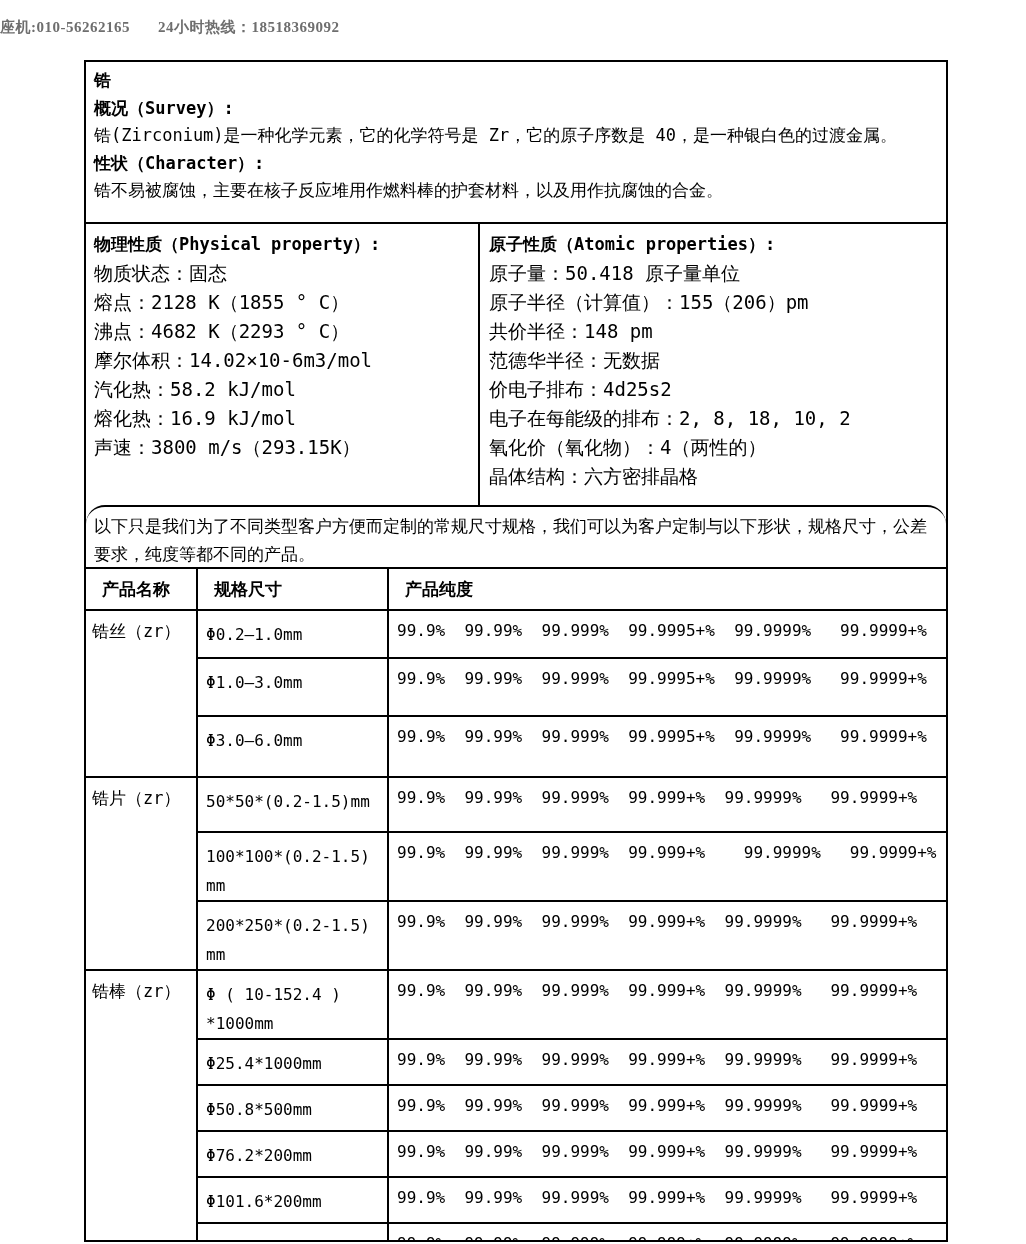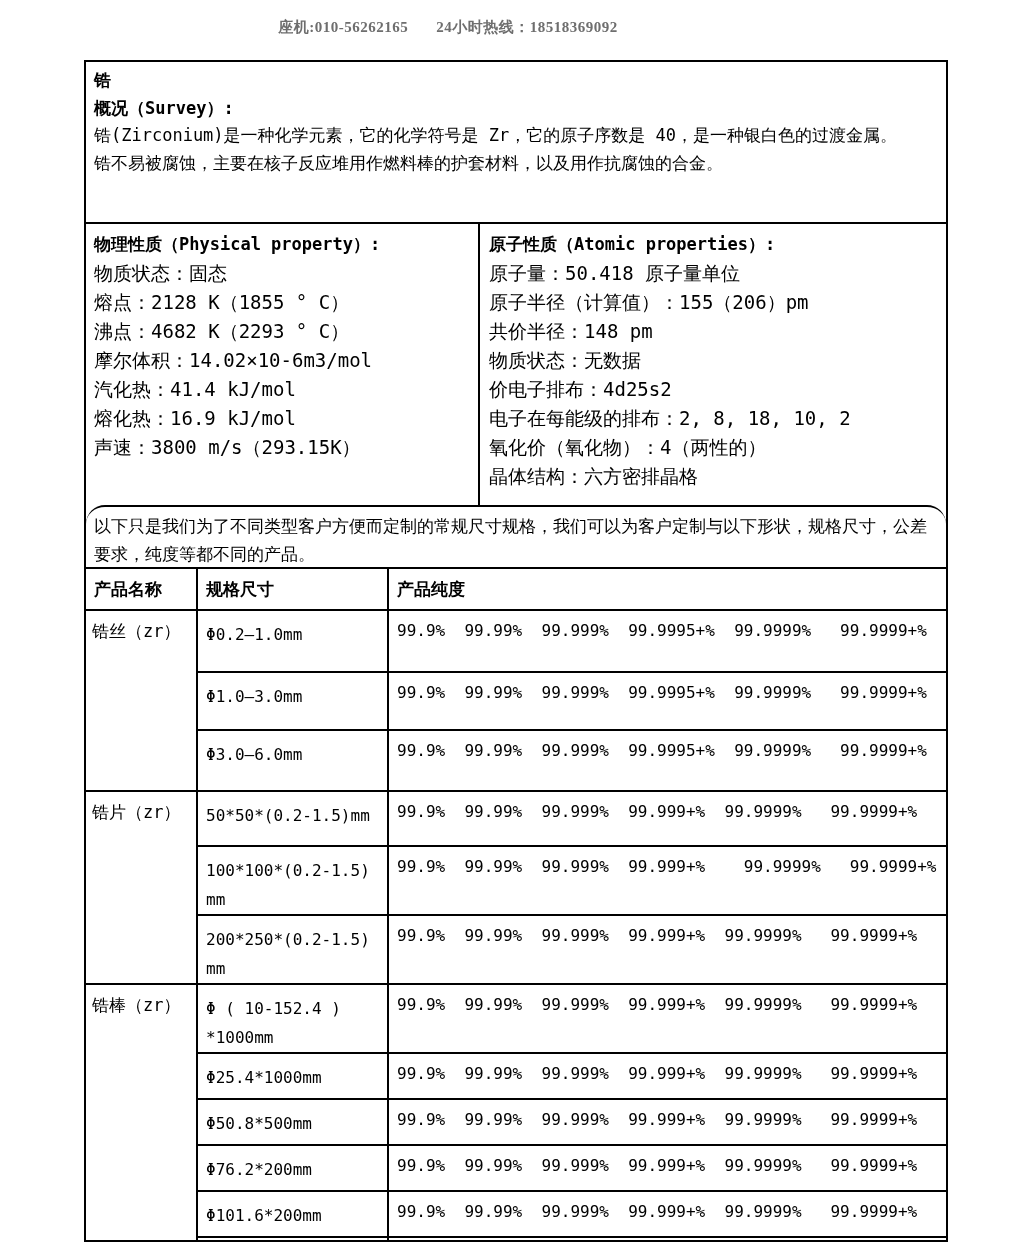--- a/index.html
+++ b/index.html
@@ -11,21 +11,21 @@
     background: #ffffff;
     color: #000000;
     font-family: "DejaVu Sans Mono", "Liberation Mono", monospace;
     overflow: hidden;
   }
   .contact-bar {
     position: absolute;
     top: 18px;
     left: 0;
     width: 896px;
-    text-align: center;
+    text-align: left;
     font-family: "Liberation Serif", "DejaVu Serif", serif;
     font-weight: bold;
     font-size: 15px;
     color: #6e6e6e;
     letter-spacing: 0.5px;
   }
   .contact-bar .sep { display: inline-block; width: 28px; }
   .frame {
     position: absolute;
     left: 84px;
@@ -77,21 +77,21 @@
     border: 2px solid #000;
     vertical-align: top;
     text-align: left;
     overflow: hidden;
   }
   table.products th {
     height: 42px;
     vertical-align: middle;
     font-weight: bold;
     font-size: 17px;
-    padding: 0 0 0 8px;
+    padding: 0 0 0 16px;
   }
   table.products tr > *:first-child { border-left: none; }
   table.products tr > *:last-child { border-right: none; }
   table.products tr.last td { border-bottom: none; }
   table.products thead th { border-top: none; }
   td.c-group {
     font-size: 17px;
     padding: 9px 2px 0 6px;
     white-space: nowrap;
   }
@@ -99,21 +99,21 @@
     font-size: 16px;
     padding: 9px 6px 0 8px;
     line-height: 29px;
   }
   td.c-purity {
     font-size: 16px;
     padding: 10px 2px 0 8px;
     white-space: pre;
     border-radius: 9px;
   }
-  tr.rh62 { height: 62px; }
+  tr.rh62 { height: 48px; }
   tr.rh58 { height: 58px; }
   tr.rh61 { height: 61px; }
   tr.rh55 { height: 55px; }
   tr.rh54 { height: 54px; }
   tr.rh57 { height: 57px; }
   tr.rh46 { height: 46px; }
   tr.rh47 { height: 47px; }
 </style>
 </head>
 <body>
@@ -123,40 +123,41 @@
   <div class="contact-bar">
     <span>座机:010-56262165</span><span class="sep"></span><span>24小时热线：18518369092</span>
   </div>
 
   <div class="frame">
 
     <div class="sec-intro">
       <div class="b">锆</div>
       <div class="b">概况（Survey）:</div>
       <div>锆(Zirconium)是一种化学元素，它的化学符号是 Zr，它的原子序数是 40，是一种银白色的过渡金属。</div>
+      <div class="b">性状（Character）:</div>
       <div>锆不易被腐蚀，主要在核子反应堆用作燃料棒的护套材料，以及用作抗腐蚀的合金。</div>
     </div>
 
     <div class="sec-props">
       <div class="props-left">
         <div class="props-title">物理性质（Physical property）:</div>
         <div class="prop-line">物质状态：固态</div>
         <div class="prop-line">熔点：2128 K（1855 ° C）</div>
         <div class="prop-line">沸点：4682 K（2293 ° C）</div>
         <div class="prop-line">摩尔体积：14.02×10-6m3/mol</div>
-        <div class="prop-line">汽化热：41.4 kJ/mol</div>
+        <div class="prop-line">汽化热：58.2 kJ/mol</div>
         <div class="prop-line">熔化热：16.9 kJ/mol</div>
         <div class="prop-line">声速：3800 m/s（293.15K）</div>
       </div>
       <div class="props-right">
         <div class="props-title">原子性质（Atomic properties）:</div>
         <div class="prop-line">原子量：50.418 原子量单位</div>
         <div class="prop-line">原子半径（计算值）：155（206）pm</div>
         <div class="prop-line">共价半径：148 pm</div>
-        <div class="prop-line">物质状态：无数据</div>
+        <div class="prop-line">范德华半径：无数据</div>
         <div class="prop-line">价电子排布：4d25s2</div>
         <div class="prop-line">电子在每能级的排布：2, 8, 18, 10, 2</div>
         <div class="prop-line">氧化价（氧化物）：4（两性的）</div>
         <div class="prop-line">晶体结构：六方密排晶格</div>
       </div>
     </div>
 
     <div class="sec-note">以下只是我们为了不同类型客户方便而定制的常规尺寸规格，我们可以为客户定制与以下形状，规格尺寸，公差要求，纯度等都不同的产品。</div>
 
     <table class="products">

